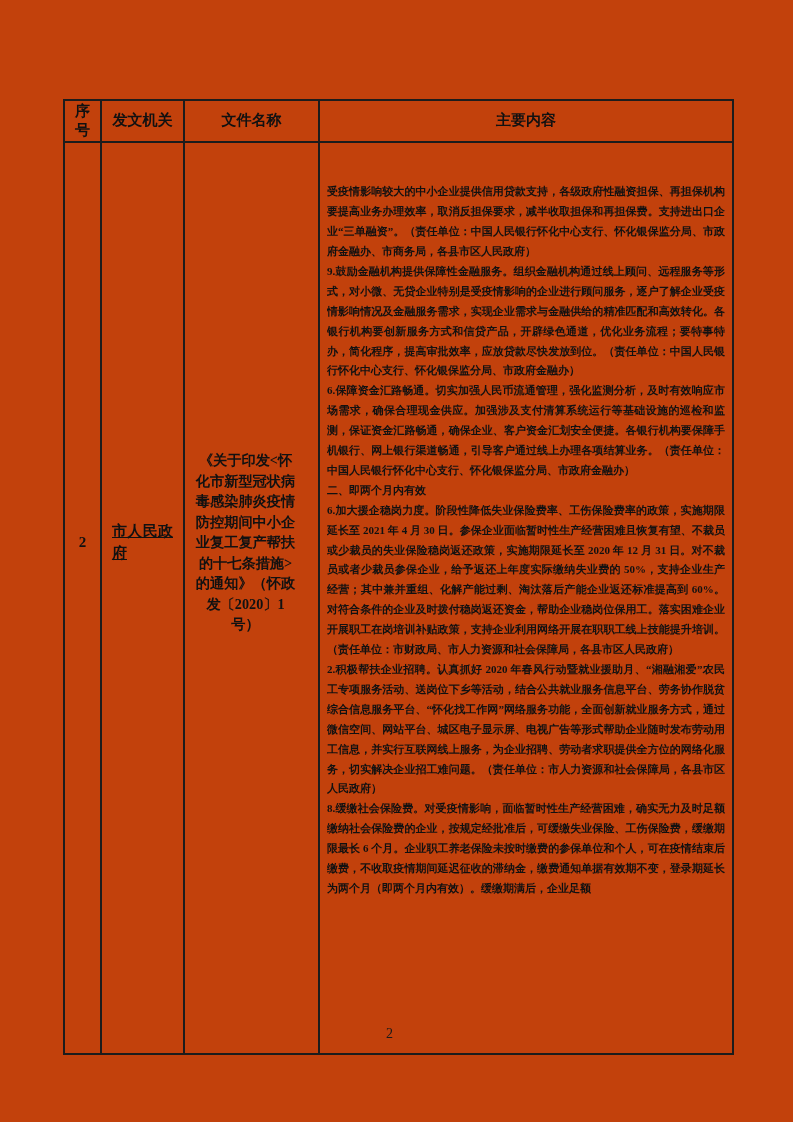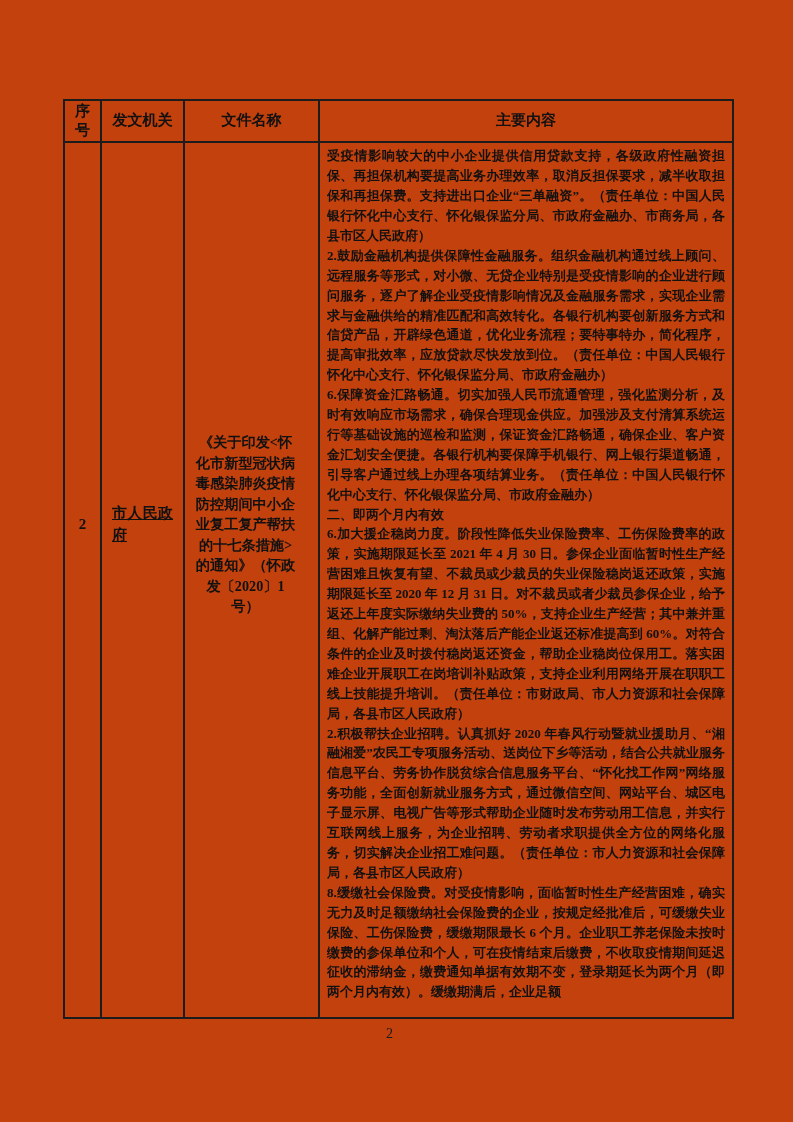--- a/index.html
+++ b/index.html
@@ -68,23 +68,24 @@
     text-align: center;
     word-break: break-all;
   }
   td.cell-content {
     vertical-align: top;
     padding: 3px 7px;
   }
   .content-box {
     height: 868px;
     overflow: hidden;
-    font-size: 13px;
+    font-size: 11px;
     line-height: 19.9px;
     text-align: justify;
+    margin-top: 36px;
   }
   .content-box p {
     margin: 0;
     word-break: break-all;
     text-align: justify;
   }
   .page-number {
     position: absolute;
     top: 1026px;
     left: 0; right: 14px;
@@ -114,21 +115,21 @@
       </tr>
     </thead>
     <tbody>
       <tr>
         <td class="cell-index">2</td>
         <td class="cell-agency">市人民政府</td>
         <td class="cell-title">《关于印发&lt;怀化市新型冠状病毒感染肺炎疫情防控期间中小企业复工复产帮扶的十七条措施&gt;的通知》（怀政发〔2020〕1 号）</td>
         <td class="cell-content">
           <div class="content-box">
             <p>受疫情影响较大的中小企业提供信用贷款支持，各级政府性融资担保、再担保机构要提高业务办理效率，取消反担保要求，减半收取担保和再担保费。支持进出口企业“三单融资”。（责任单位：中国人民银行怀化中心支行、怀化银保监分局、市政府金融办、市商务局，各县市区人民政府）</p>
-            <p>2.鼓励金融机构提供保障性金融服务。组织金融机构通过线上顾问、远程服务等形式，对小微、无贷企业特别是受疫情影响的企业进行顾问服务，逐户了解企业受疫情影响情况及金融服务需求，实现企业需求与金融供给的精准匹配和高效转化。各银行机构要创新服务方式和信贷产品，开辟绿色通道，优化业务流程；要特事特办，简化程序，提高审批效率，应放贷款尽快发放到位。（责任单位：中国人民银行怀化中心支行、怀化银保监分局、市政府金融办）</p>
+            <p>9.鼓励金融机构提供保障性金融服务。组织金融机构通过线上顾问、远程服务等形式，对小微、无贷企业特别是受疫情影响的企业进行顾问服务，逐户了解企业受疫情影响情况及金融服务需求，实现企业需求与金融供给的精准匹配和高效转化。各银行机构要创新服务方式和信贷产品，开辟绿色通道，优化业务流程；要特事特办，简化程序，提高审批效率，应放贷款尽快发放到位。（责任单位：中国人民银行怀化中心支行、怀化银保监分局、市政府金融办）</p>
             <p>6.保障资金汇路畅通。切实加强人民币流通管理，强化监测分析，及时有效响应市场需求，确保合理现金供应。加强涉及支付清算系统运行等基础设施的巡检和监测，保证资金汇路畅通，确保企业、客户资金汇划安全便捷。各银行机构要保障手机银行、网上银行渠道畅通，引导客户通过线上办理各项结算业务。（责任单位：中国人民银行怀化中心支行、怀化银保监分局、市政府金融办）</p>
             <p>二、即两个月内有效</p>
             <p>6.加大援企稳岗力度。阶段性降低失业保险费率、工伤保险费率的政策，实施期限延长至 2021 年 4 月 30 日。参保企业面临暂时性生产经营困难且恢复有望、不裁员或少裁员的失业保险稳岗返还政策，实施期限延长至 2020 年 12 月 31 日。对不裁员或者少裁员参保企业，给予返还上年度实际缴纳失业费的 50%，支持企业生产经营；其中兼并重组、化解产能过剩、淘汰落后产能企业返还标准提高到 60%。对符合条件的企业及时拨付稳岗返还资金，帮助企业稳岗位保用工。落实困难企业开展职工在岗培训补贴政策，支持企业利用网络开展在职职工线上技能提升培训。（责任单位：市财政局、市人力资源和社会保障局，各县市区人民政府）</p>
             <p>2.积极帮扶企业招聘。认真抓好 2020 年春风行动暨就业援助月、“湘融湘爱”农民工专项服务活动、送岗位下乡等活动，结合公共就业服务信息平台、劳务协作脱贫综合信息服务平台、“怀化找工作网”网络服务功能，全面创新就业服务方式，通过微信空间、网站平台、城区电子显示屏、电视广告等形式帮助企业随时发布劳动用工信息，并实行互联网线上服务，为企业招聘、劳动者求职提供全方位的网络化服务，切实解决企业招工难问题。（责任单位：市人力资源和社会保障局，各县市区人民政府）</p>
             <p>8.缓缴社会保险费。对受疫情影响，面临暂时性生产经营困难，确实无力及时足额缴纳社会保险费的企业，按规定经批准后，可缓缴失业保险、工伤保险费，缓缴期限最长 6 个月。企业职工养老保险未按时缴费的参保单位和个人，可在疫情结束后缴费，不收取疫情期间延迟征收的滞纳金，缴费通知单据有效期不变，登录期延长为两个月（即两个月内有效）。缓缴期满后，企业足额</p>
           </div>
         </td>
       </tr>
     </tbody>
   </table>

